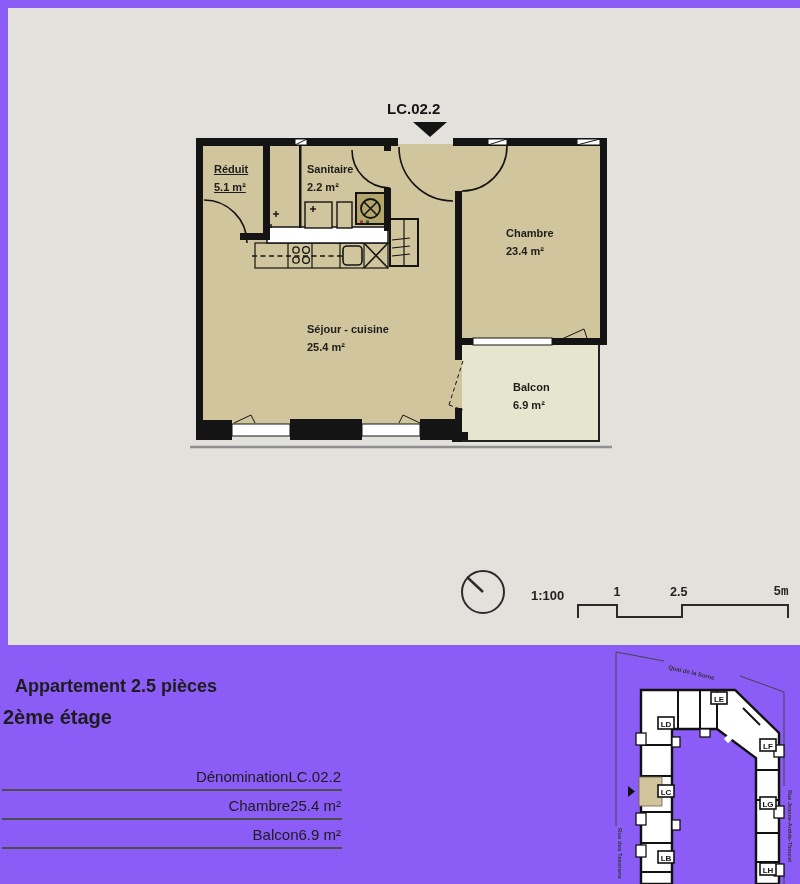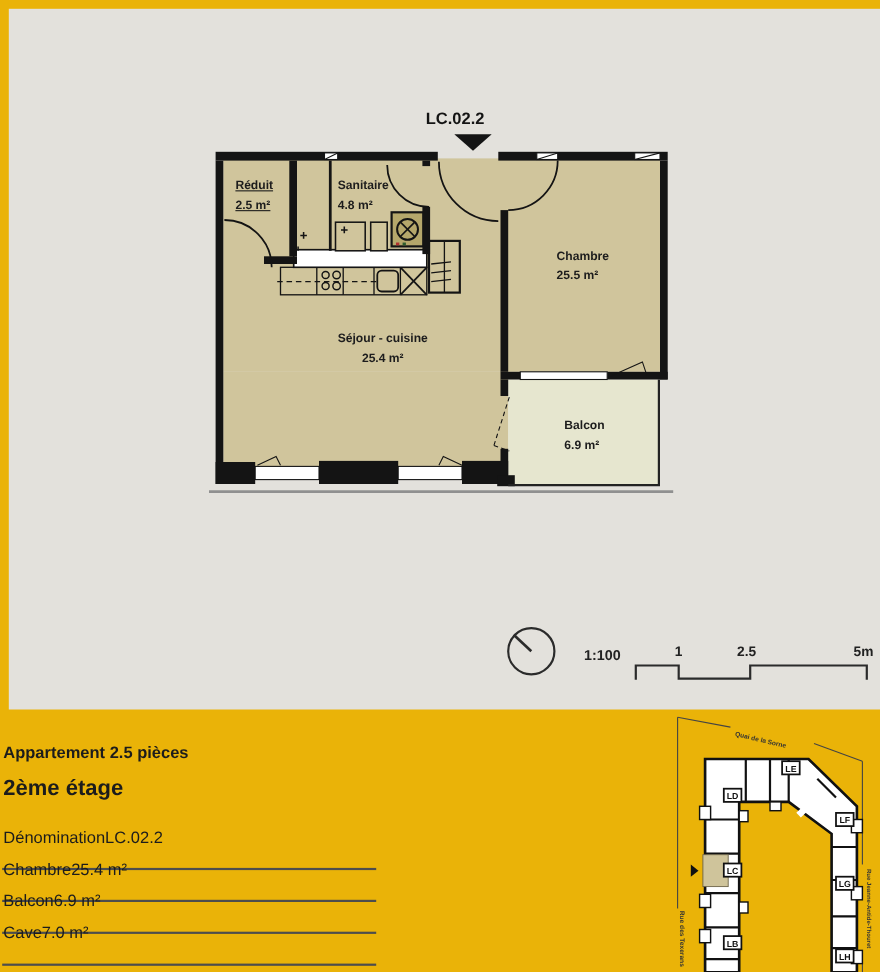--- a/index.html
+++ b/index.html
@@ -1,33 +1,33 @@
 <!DOCTYPE html>
 <html><head>
 <meta charset="utf-8">
 <style>
   html,body{margin:0;padding:0;background:#fff;}
-  #app{position:relative;width:800px;height:884px;background:#eab308;overflow:hidden;
+  #app{position:relative;width:800px;height:884px;background:#8b5cf6;overflow:hidden;
        font-family:"Liberation Sans",sans-serif;color:#1c1c1c;}
   .gray-panel{position:absolute;left:8px;top:8px;width:792px;height:637px;background:#e3e1dc;}
   .abs{position:absolute;}
   .unit-label{position:absolute;left:387px;top:100px;font-size:15px;font-weight:bold;color:#141414;}
   .entry-triangle{position:absolute;left:413px;top:122px;width:0;height:0;
       border-left:17px solid transparent;border-right:17px solid transparent;border-top:15px solid #141414;}
   .room-label{position:absolute;font-size:11px;font-weight:bold;line-height:18px;color:#1d1d1d;white-space:nowrap;}
   .scale-ratio{position:absolute;left:531px;top:588px;font-size:13px;font-weight:bold;color:#222;}
   .scale-tick{position:absolute;top:585px;font-size:12.5px;font-weight:bold;color:#222;}
   .t1{left:612px;width:10px;text-align:center;}
   .t2{left:670px;width:24px;text-align:left;}
-  .t3{left:768px;width:26px;text-align:right;}
-  .title1{position:absolute;left:3px;top:676px;font-size:15px;font-weight:bold;}
+  .t3{left:768px;width:26px;text-align:center;font-family:Liberation Mono, monospace;}
+  .title1{position:absolute;left:15px;top:676px;font-size:18px;font-weight:bold;}
   .title2{position:absolute;left:3px;top:706px;font-size:20px;font-weight:bold;}
   .info-table{position:absolute;left:2px;top:762px;width:340px;}
-  .trow{display:flex;justify-content:flex-start;align-items:flex-end;height:29px;
-        padding:0 1px 19px 1px;border-bottom:2px solid #4d4d4d;box-sizing:border-box;font-size:15px;}
+  .trow{display:flex;justify-content:flex-end;align-items:flex-end;height:29px;
+        padding:0 1px 4px 1px;border-bottom:2px solid #4d4d4d;box-sizing:border-box;font-size:15px;}
   svg{position:absolute;display:block;}
   svg text{font-family:"Liberation Sans",sans-serif;}
 </style>
 </head>
 <body>
 
 <div id="app">
   <div class="gray-panel"></div>
 
   <div class="unit-label">LC.02.2</div>
@@ -137,31 +137,31 @@
       <path d="M 463 361 L 449 405" stroke-dasharray="4,3"></path>
       <path d="M 449 405 L 463 410" stroke-dasharray="4,3"></path>
     </g>
 
     <path d="M 599 345 L 599 441 L 462 441" fill="none" stroke="#222" stroke-width="2"></path>
     <line x1="190" y1="447" x2="612" y2="447" stroke="#909090" stroke-width="2.5"></line>
   </svg>
 
   <div class="room-label" style="left:214px;top:160px;text-decoration:underline;">
     <div>Réduit</div>
-      <div>2.5 m²</div>
+      <div>5.1 m²</div>
   </div>
   <div class="room-label" style="left:307px;top:160px;">
     <div>Sanitaire</div>
-      <div>4.8 m²</div>
+      <div>2.2 m²</div>
   </div>
   <div class="room-label" style="left:506px;top:224px;">
     <div>Chambre</div>
-      <div>25.5 m²</div>
-  </div>
-  <div class="room-label" style="left:307px;top:299px;text-align:center;">
+      <div>23.4 m²</div>
+  </div>
+  <div class="room-label" style="left:307px;top:320px;">
     <div>Séjour - cuisine</div>
       <div>25.4 m²</div>
   </div>
   <div class="room-label" style="left:513px;top:378px;">
     <div>Balcon</div>
       <div>6.9 m²</div>
   </div>
 
   <svg style="left:455px;top:565px;" width="60" height="60" viewBox="455 565 60 60">
     <circle cx="483" cy="592" r="21" fill="none" stroke="#2b2b2b" stroke-width="2"></circle>
@@ -184,24 +184,20 @@
       <span>Dénomination</span>
       <span>LC.02.2</span>
     </div>
     <div class="trow">
       <span>Chambre</span>
       <span>25.4 m²</span>
     </div>
     <div class="trow">
       <span>Balcon</span>
       <span>6.9 m²</span>
-    </div>
-    <div class="trow">
-      <span>Cave</span>
-      <span>7.0 m²</span>
     </div>
   </div>
 
   <svg style="left:598px;top:645px;" width="202" height="239" viewBox="598 645 202 239">
     <g stroke="#444" stroke-width="1">
       <line x1="616" y1="652" x2="616" y2="826"></line>
       <line x1="616" y1="652" x2="664" y2="661"></line>
       <line x1="740" y1="676" x2="784" y2="692"></line>
       <line x1="784" y1="692" x2="784" y2="786"></line>
       <line x1="784" y1="872" x2="784" y2="884"></line>

